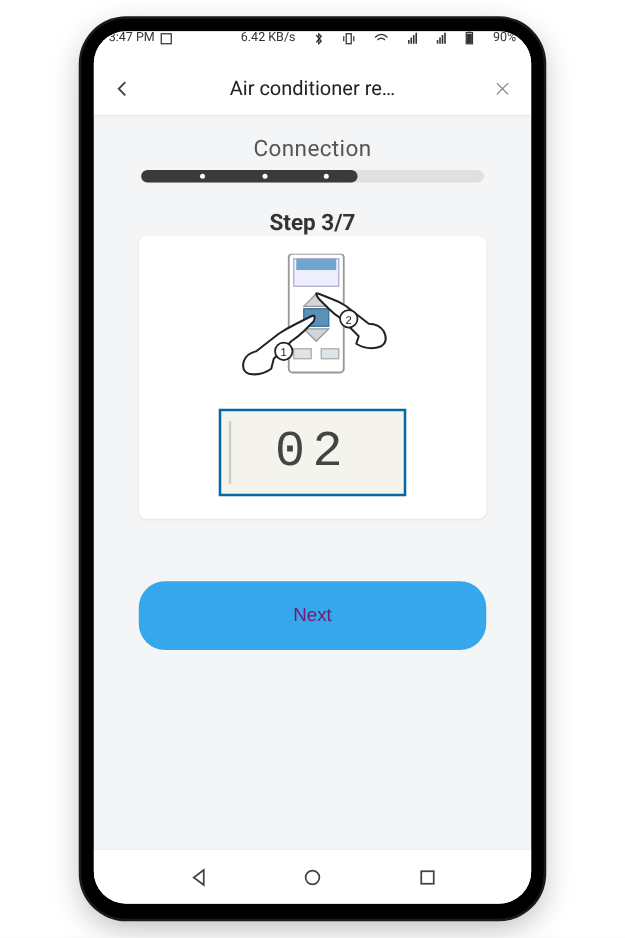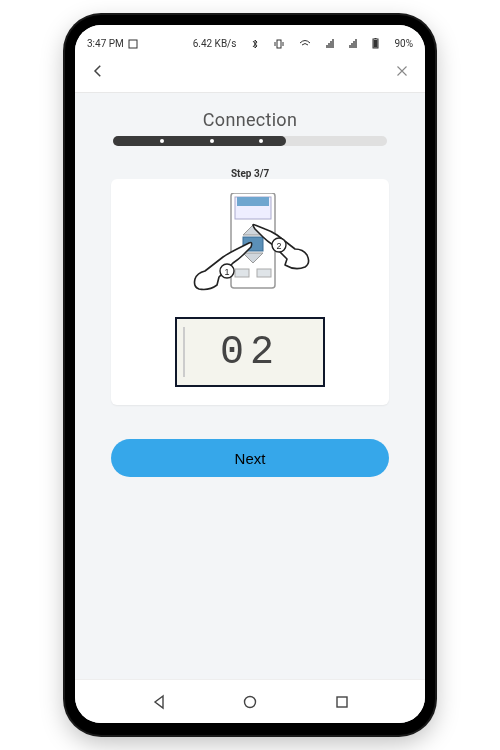--- a/index.html
+++ b/index.html
@@ -21,21 +21,21 @@
     width: 100%; height: 100%;
     background: #f3f5f7;
     border-radius: 26px;
     overflow: hidden;
     display: flex; flex-direction: column;
   }
   
   .statusbar {
     height: 24px;
     background: #fff;
-    display: flex; align-items: flex-end; justify-content: space-between;
+    display: flex; align-items: flex-start; justify-content: space-between;
     padding: 0 12px;
     font-size: 10px; color: #333;
   }
   .sb-left { display: flex; align-items: center; gap: 4px; }
   .sb-right { display: flex; align-items: center; gap: 15px; }
   .sb-right svg { display:block; }
   .sb-item { font-size: 10px; }
   
   .appbar {
     height: 44px; background: #fff;
@@ -47,50 +47,50 @@
   .chev { width: 18px; height: 18px; }
   .chev-left { stroke:#444; }
   .close-x { stroke:#888; }
   
   .content { flex:1; padding: 16px 36px 8px; display:flex; flex-direction:column; }
   .section-title { font-size:18px; color:#555; text-align:center; font-weight:400; letter-spacing:0.3px; margin-bottom:6px; }
   .progress-wrap { padding: 0 2px; margin-bottom: 18px; }
   .progress { position:relative; height:10px; border-radius:5px; background:#e0e0e0; }
   .progress-fill { position:absolute; left:0; top:0; height:100%; background:#3a3a3a; border-radius:5px; }
   .progress-dot { position:absolute; top:50%; width:4px; height:4px; background:#fff; border-radius:50%; transform:translate(-50%,-50%); }
-  .step-label { text-align:center; font-size:10px; font-weight:700; color:#333; margin-top:4px; }
+  .step-label { text-align:center; font-size:18px; font-weight:700; color:#333; margin-top:4px; }
   .step-sub { text-align:center; font-size:13px; color:#555; margin:2px 0 10px; }
   .card {
     background:#fff; border-radius:6px;
     box-shadow: 0 1px 2px rgba(0,0,0,0.06);
     padding: 14px 14px 18px;
     display:flex; flex-direction:column; align-items:center; gap:14px;
   }
   .remote-illus { width: 150px; height: 110px; position:relative; }
   .lcd {
     width: 150px; height: 70px;
-    border: 2px solid #0f172a;
+    border: 2px solid #0369a1;
     background: #f4f4ed;
     display:flex; align-items:center; justify-content:center;
     font-family: 'Courier New', monospace;
     font-size: 40px; color:#444;
     letter-spacing: 6px;
     position: relative;
   }
   .lcd::before {
     content:""; position:absolute; left:6px; top:8px; bottom:8px; width:6px;
     border-left:2px solid #ccc;
   }
   .instructions { margin-top:14px; font-size:11.5px; color:#444; line-height:1.5; }
   .next-btn {
-    margin-top: 20px;
-    height: 38px;
+    margin-top: 36px;
+    height: 55px;
     border-radius: 21px;
     border:none;
-    color:#000000; font-size:15px;
+    color:#701a75; font-size:15px;
     display:flex; align-items:center; justify-content:center;
     cursor:pointer;
   }
   
   .navbar {
     height: 44px; background:#fff;
     display:flex; align-items:center; justify-content:space-evenly;
     border-top: 1px solid #eee;
   }
   .navbar svg { display:block; }
@@ -133,20 +133,21 @@
             <rect x="2.5" y="0" width="2" height="1" fill="#333"></rect>
           </svg>
         <span class="sb-item">90%</span>
       </div>
     </div>
 
     <div class="appbar">
       <svg class="chev chev-left" viewBox="0 0 24 24">
           <path d="M15 5 L8 12 L15 19" fill="none" stroke-width="2"></path>
         </svg>
+      <span class="title">Air conditioner re…</span>
       <svg class="chev close-x" viewBox="0 0 24 24">
           <path d="M6 6 L18 18 M18 6 L6 18" fill="none" stroke-width="1.5"></path>
         </svg>
     </div>
 
     <div class="content">
       <div class="section-title">Connection</div>
       <div class="progress-wrap">
         <div class="progress">
           <div class="progress-fill" style="width:63%"></div>

